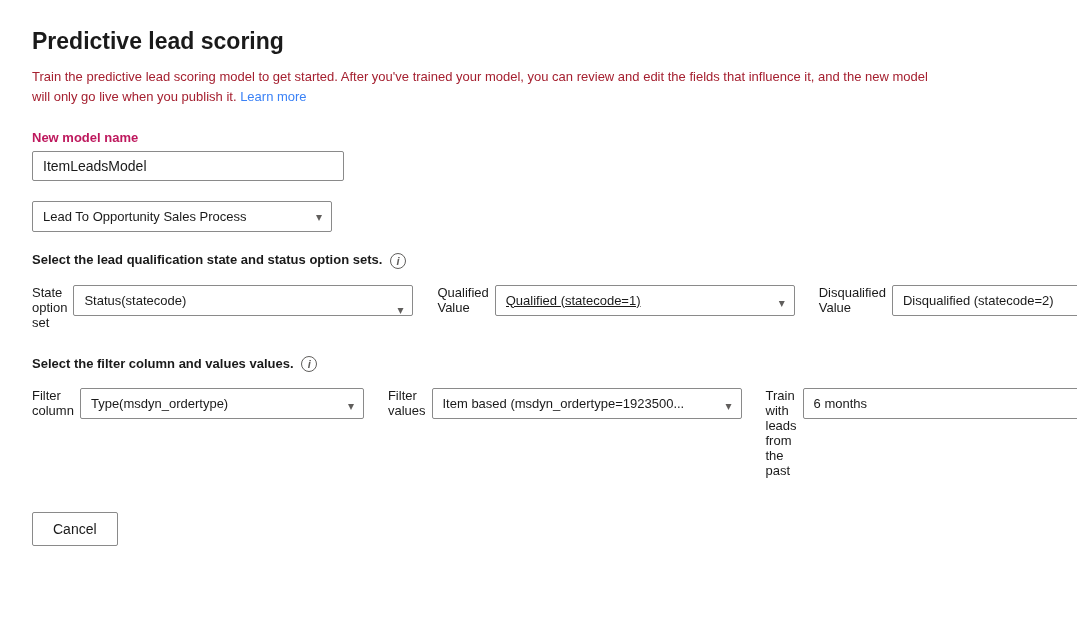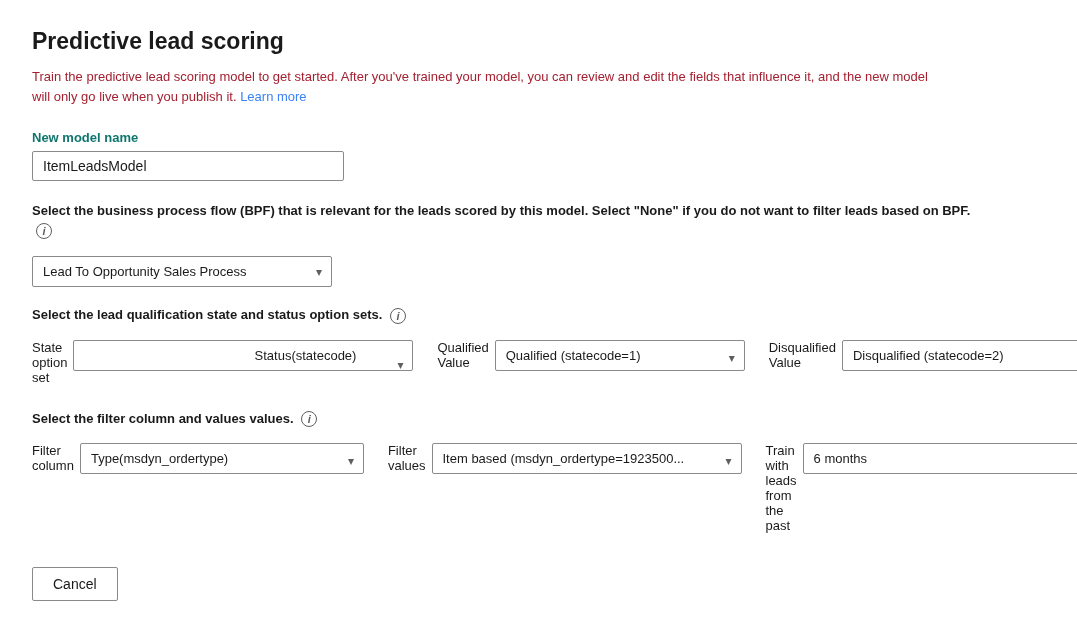--- a/index.html
+++ b/index.html
@@ -28,21 +28,21 @@
     .description a {
       color: #3b82f6;
       text-decoration: none;
     }
     .section {
       margin-bottom: 20px;
     }
     .field-label {
       font-size: 13px;
       font-weight: 600;
-      color: #0f766e;
+      color: #be185d;
       margin-bottom: 6px;
       display: block;
     }
     .text-input {
       border: 1px solid #8a8a8a;
       border-radius: 2px;
       padding: 6px 10px;
       font-size: 14px;
       width: 312px;
       outline: none;
@@ -105,22 +105,22 @@
     }
     .col-item {
       display: flex;
       flex-direction: row;
       gap: 6px;
     }
     .col-item .field-label {
       font-weight: 400;
       color: #1a1a1a;
     }
-    .state-select select { width: 340px; text-align: right; }
-    .qualified-select select { width: 250px; }
+    .state-select select { width: 340px; }
+    .qualified-select select { width: 300px; text-decoration: underline; }
     .disqualified-select select { width: 300px; }
     .filter-col select { width: 284px; }
     .filter-val-select select { width: 310px; }
     .train-select select { width: 300px; }
     .section-heading {
       font-size: 13px;
       font-weight: 600;
       color: #1a1a1a;
       margin-bottom: 16px;
     }
@@ -163,24 +163,20 @@
   <span>Train the predictive lead scoring model to get started. After you've trained your model, you can review and edit the fields that influence it, and the new model will only go live when you publish it.</span>
   <a href="#">Learn more</a>
 </p>
 
 <div class="model-name-section section">
   <label class="field-label">New model name</label>
   <input class="text-input" type="text" value="ItemLeadsModel" style="">
 </div>
 
 <div class="bpf-section section">
-  <p class="info-text">
-    <span>Select the business process flow (BPF) that is relevant for the leads scored by this model. Select "None" if you do not want to filter leads based on BPF.</span>
-    <span class="info-icon">i</span>
-  </p>
   <div class="select-wrapper bpf-select">
     <select>
       <option>None</option>
       <option selected="">Lead To Opportunity Sales Process</option>
       <option>Phone to Case Process</option>
     </select>
     <span class="chevron">▾</span>
   </div>
 </div>
 

